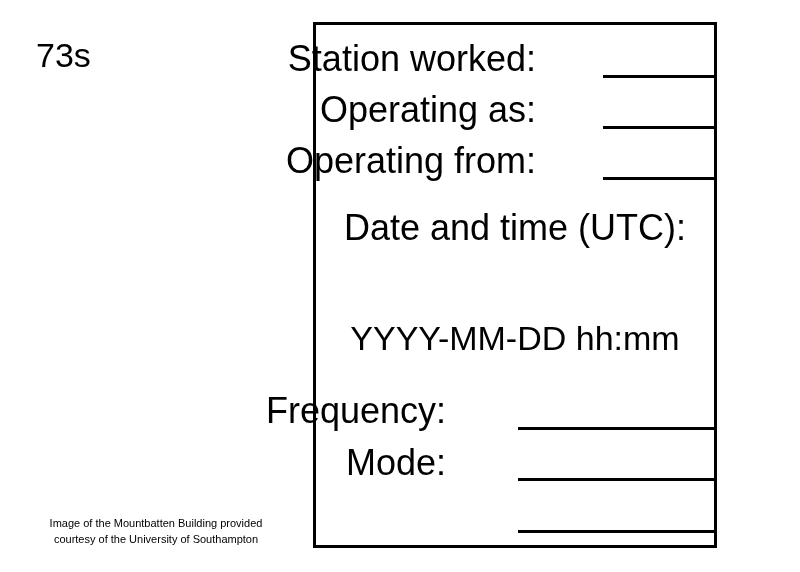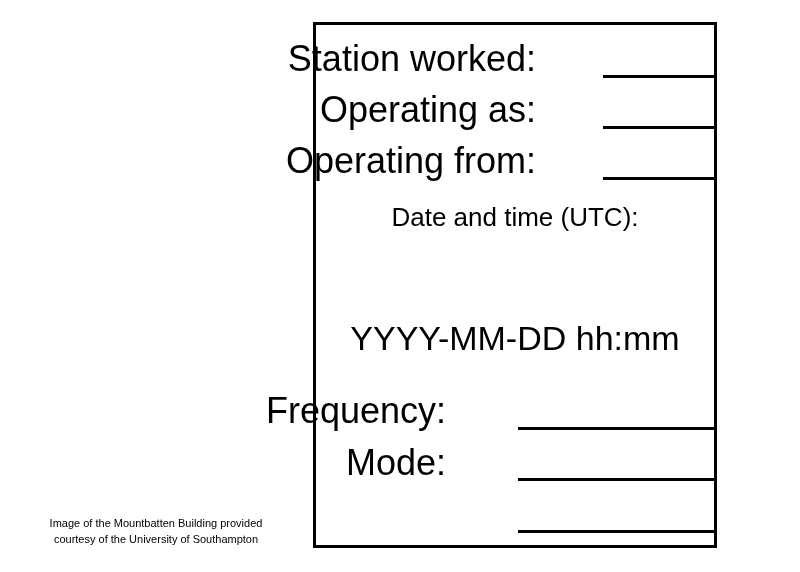--- a/index.html
+++ b/index.html
@@ -45,40 +45,41 @@
   }
   .blank-line.top-group { left: 287px; }
   .blank-line.bottom-group { left: 202px; }
   .center-line {
     position: absolute;
     left: 0;
     right: 0;
     text-align: center;
     white-space: pre;
   }
-  .dt-heading { top: 174px; font-size: 26px; line-height: 36px; }
+  .dt-heading { top: 185px; font-size: 36px; line-height: 36px; }
   .dt-blank   { top: 242px; font-size: 37px; line-height: 37px; }
   .dt-format  { top: 296px; font-size: 34px; line-height: 34px; }
   .mono { font-family: Liberation Sans, sans-serif; text-align: center; }
   .sans { font-family: Liberation Sans, sans-serif; }
   .credit {
     position: absolute;
     left: 10px;
     top: 516px;
     width: 292px;
     text-align: center;
     font-size: 11px;
     line-height: 15.8px;
   }
 </style>
 </head>
 <body>
 
 <div class="page">
 
+  <div class="corner-text">73s</div>
 
   <div class="qso-box">
 
     <span class="field-label top-group" style="top:16px">Station worked:</span>
     <div class="blank-line top-group" style="top:50px"></div>
 
     <span class="field-label top-group" style="top:67px">Operating as:</span>
     <div class="blank-line top-group" style="top:101px"></div>
 
     <span class="field-label top-group" style="top:118px">Operating from:</span>

